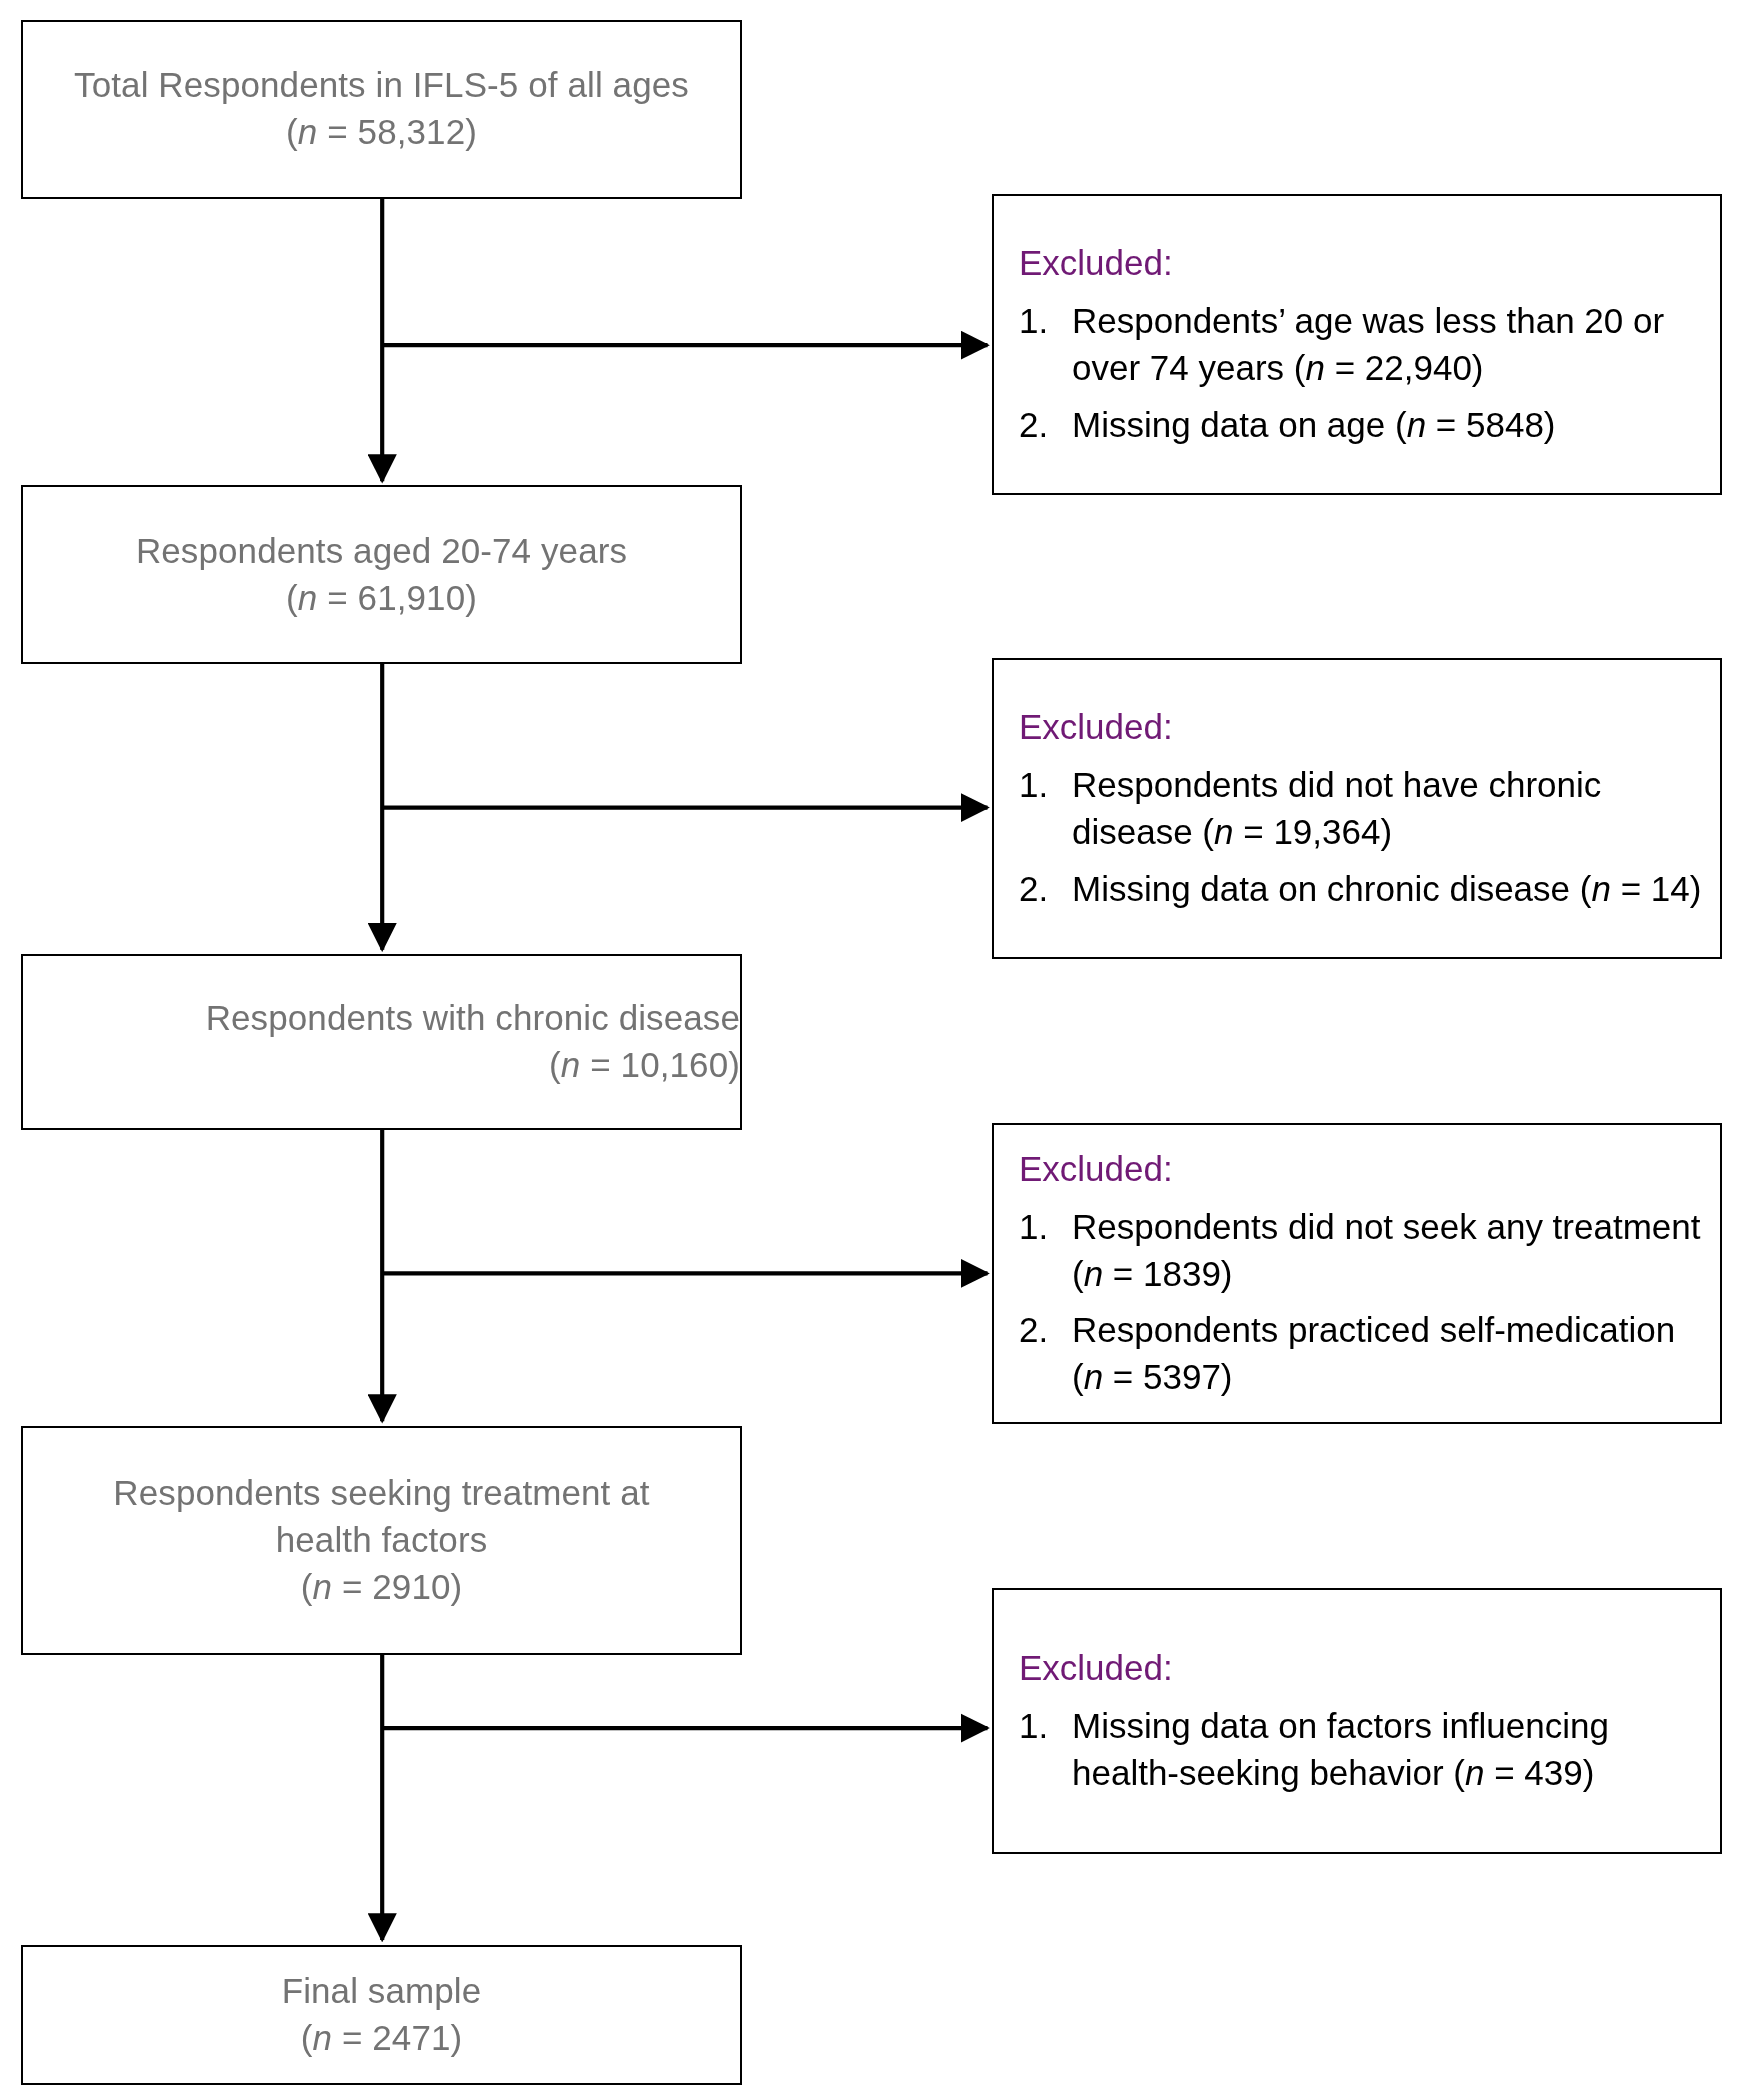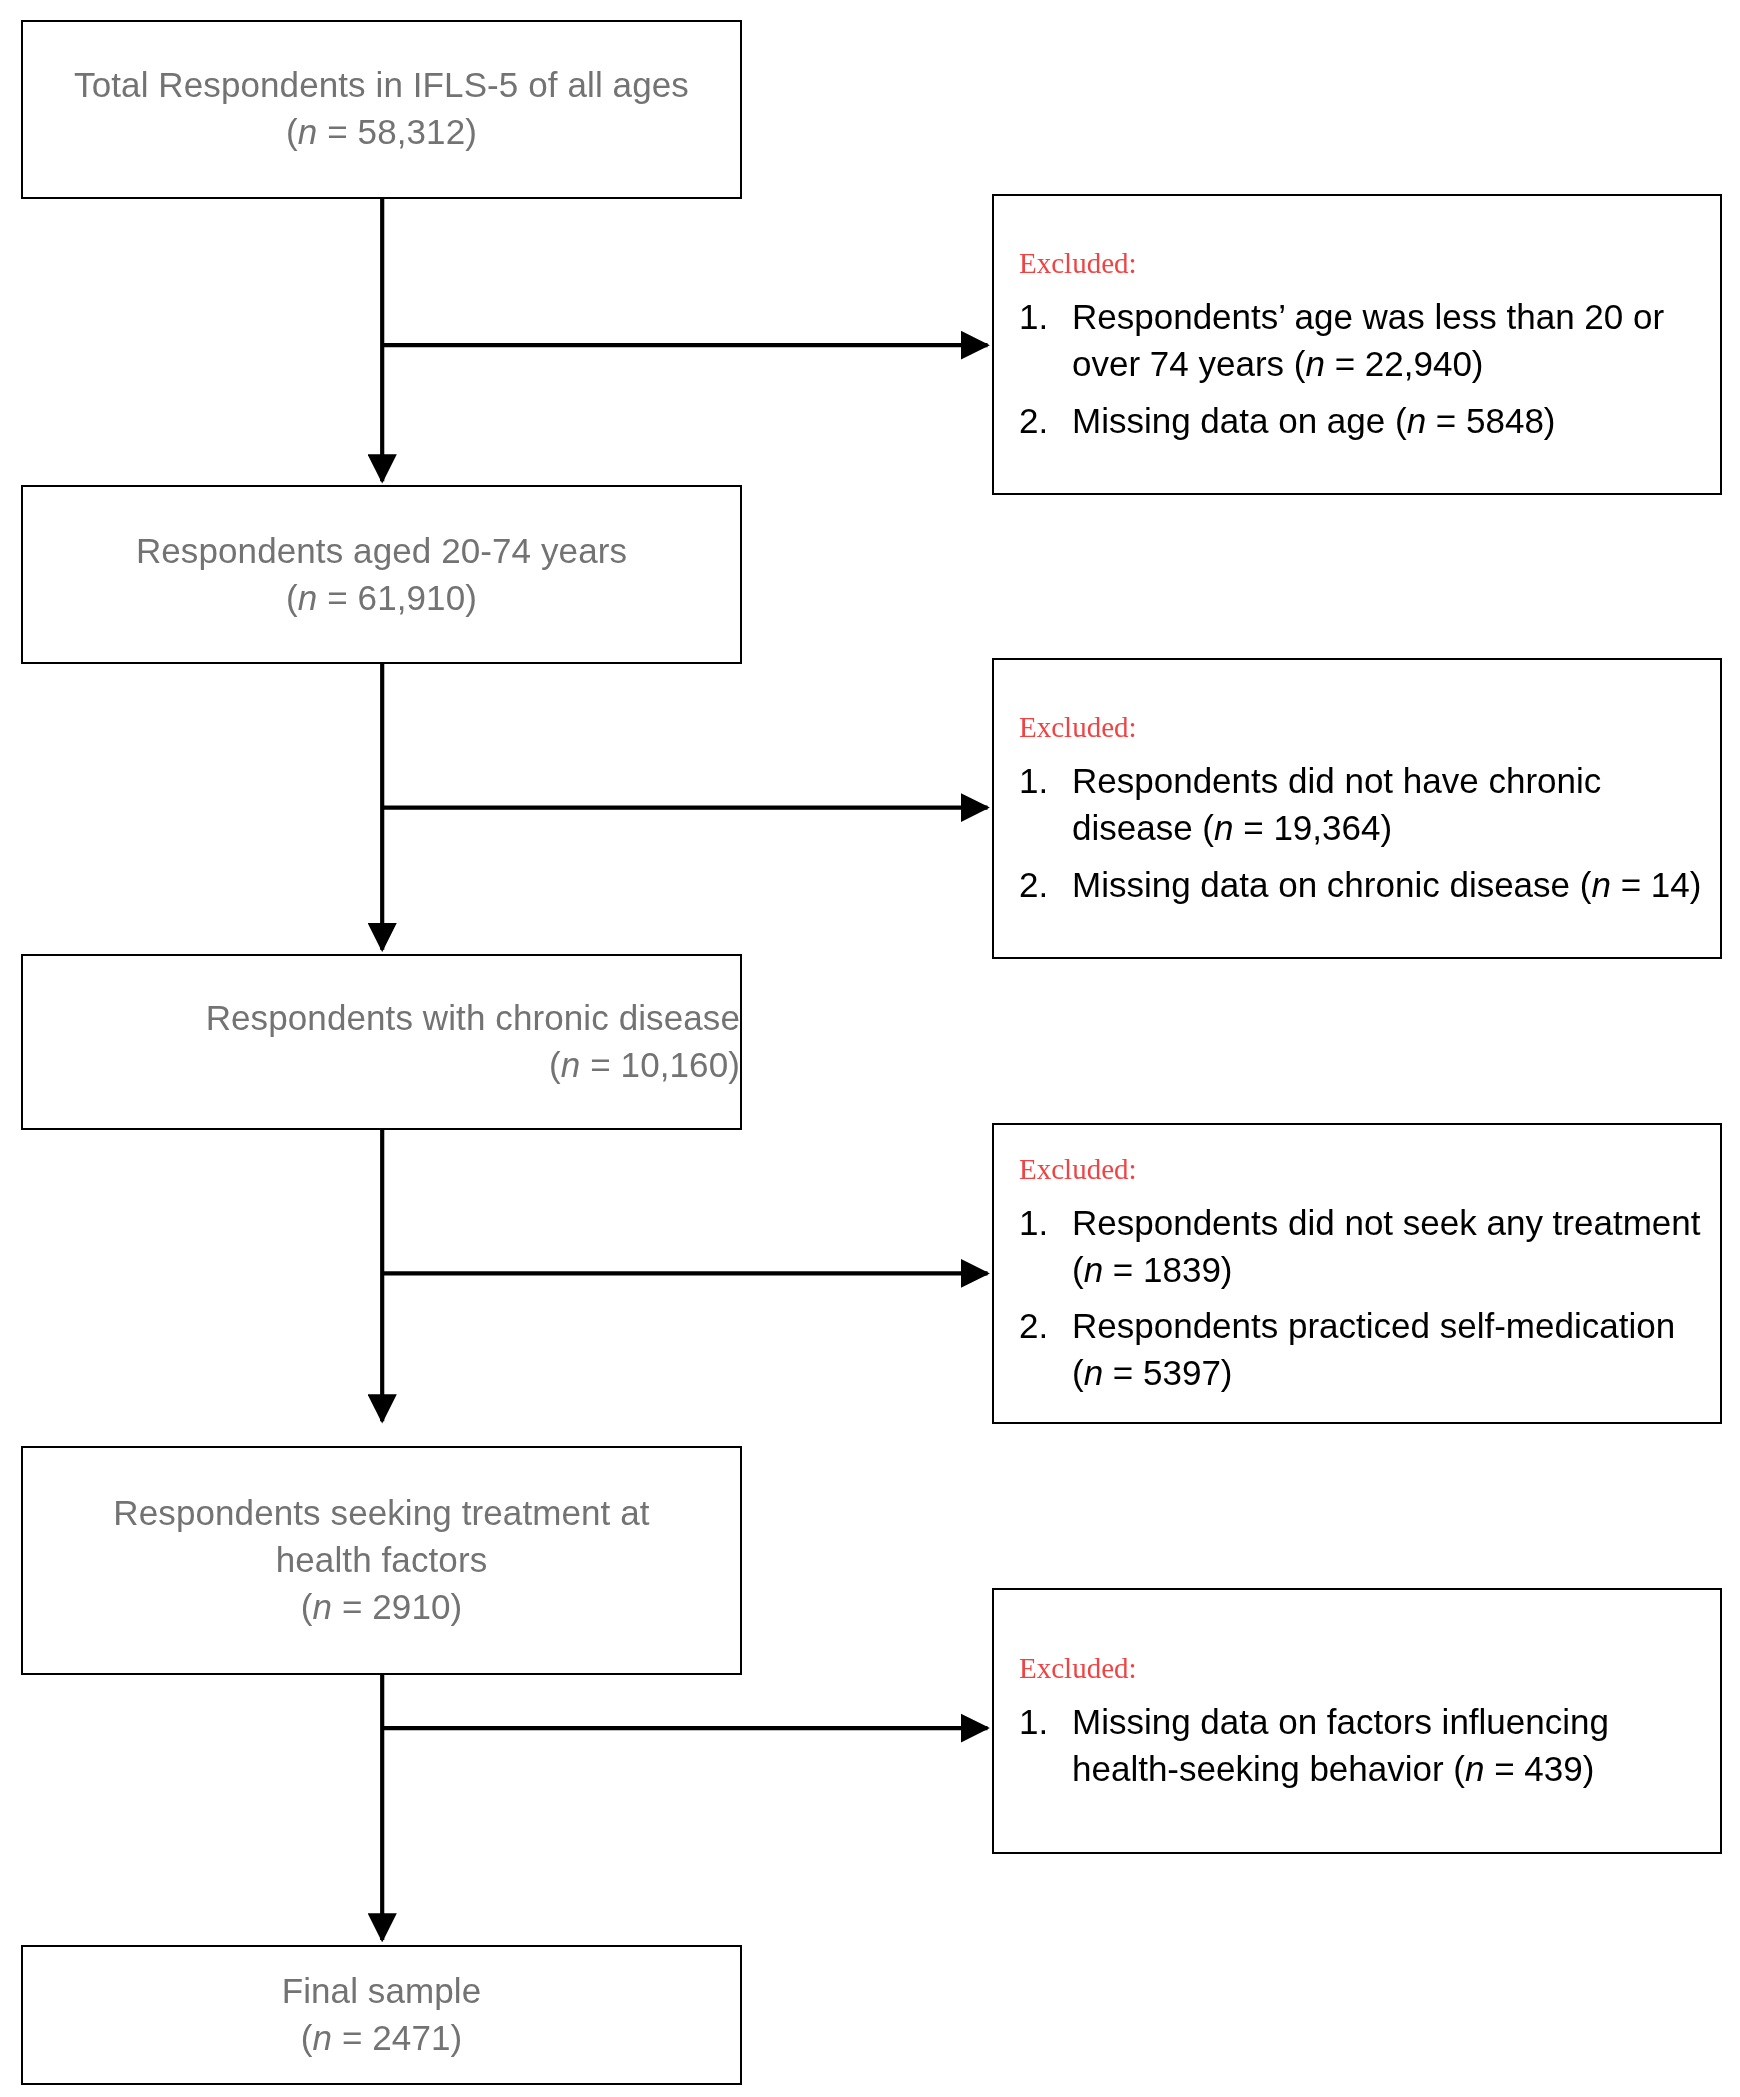--- a/index.html
+++ b/index.html
@@ -41,25 +41,24 @@
     box-sizing: border-box;
     border: 2.8px solid #000000;
     background: #ffffff;
     display: flex;
     flex-direction: column;
     justify-content: center;
     padding-left: 25px;
     padding-right: 14px;
   }
   .excl-title {
-    font-size: 29px;
+    font-size: 35px;
     line-height: 1.34;
-    color: #ef4444;
+    color: #701a75;
     margin-bottom: 11px;
-    font-family: Liberation Serif, serif;
   }
   .excl-list {
     list-style: none;
     margin: 0;
     padding: 0;
   }
   .excl-item {
     display: flex;
     font-size: 35px;
     line-height: 1.34;
@@ -121,21 +120,21 @@
   <div class="node-box center" style="left:21px; top:485px; width:721px; height:179px;">
     <div class="node-text">Respondents aged 20-74 years</div>
     <div class="node-text"><span>(</span><em class="ital">n</em><span> = 61,910)</span></div>
   </div>
 
   <div class="node-box center" style="left:21px; top:954px; width:721px; height:176px;align-items:flex-end;">
     <div class="node-text">Respondents with chronic disease</div>
     <div class="node-text"><span>(</span><em class="ital">n</em><span> = 10,160)</span></div>
   </div>
 
-  <div class="node-box center" style="left:21px; top:1426px; width:721px; height:229px;margin-top:20px;">
+  <div class="node-box center" style="left:21px; top:1426px; width:721px; height:229px;">
     <div class="node-text">Respondents seeking treatment at</div>
     <div class="node-text">health factors</div>
     <div class="node-text"><span>(</span><em class="ital">n</em><span> = 2910)</span></div>
   </div>
 
   <div class="node-box center" style="left:21px; top:1945px; width:721px; height:140px;">
     <div class="node-text">Final sample</div>
     <div class="node-text"><span>(</span><em class="ital">n</em><span> = 2471)</span></div>
   </div>
 

